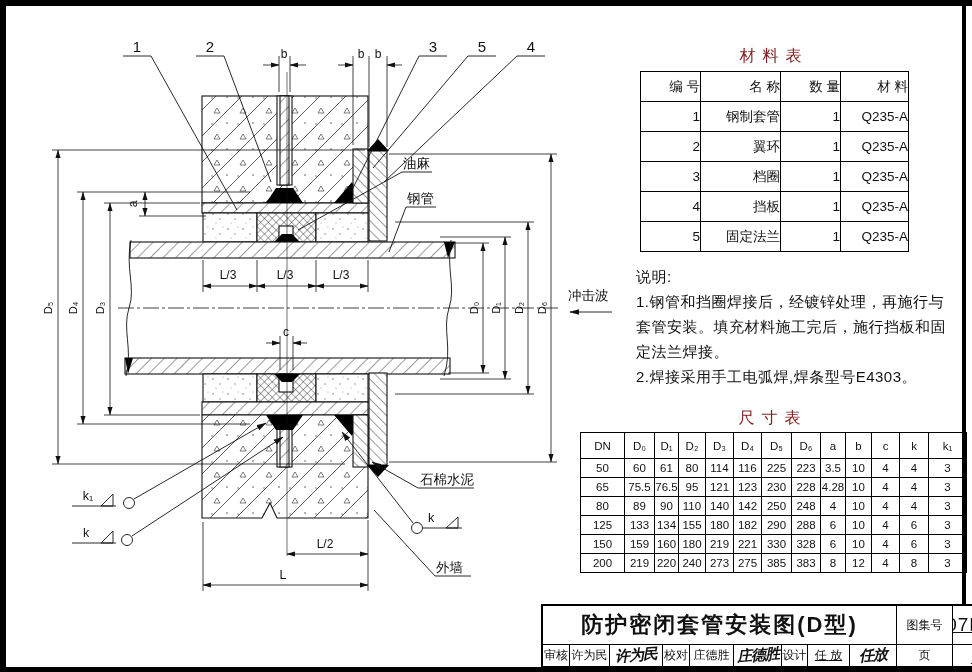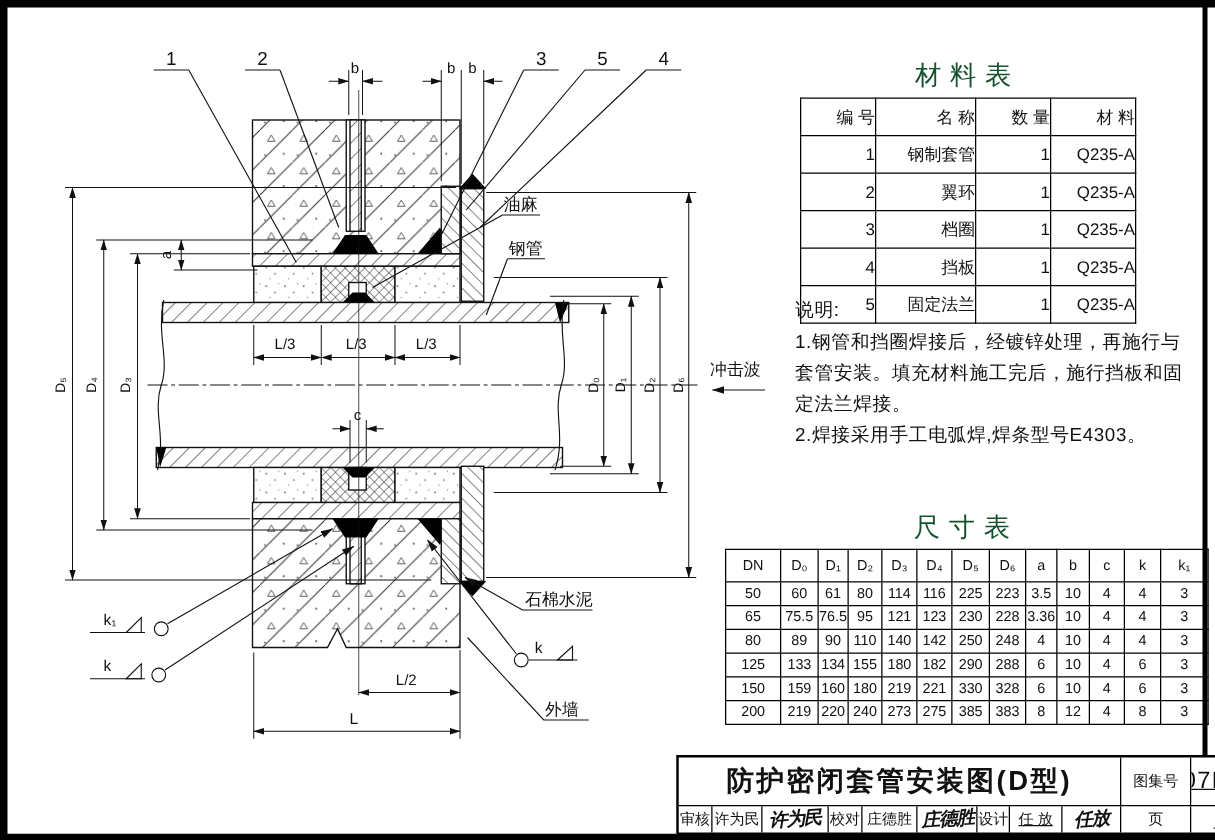--- a/index.html
+++ b/index.html
@@ -1,21 +1,21 @@
 <!DOCTYPE html>
 <html><head>
 <meta charset="utf-8">
 <style>
   html,body{margin:0;padding:0;background:#888;}
   #sheet{position:relative;width:972px;height:672px;background:#ffffff;overflow:hidden;
          font-family:"Liberation Sans","DejaVu Sans",sans-serif;color:#111;}
   #sheet svg{position:absolute;left:0;top:0;}
   .abs{position:absolute;}
   
-  .tbl-title{text-align:center;font-size:21px;letter-spacing:7px;color:#14532d;}
+  .tbl-title{text-align:center;font-size:16px;letter-spacing:7px;color:#7f1d1d;}
   table{border-collapse:collapse;table-layout:fixed;background:transparent;}
   .mat th,.mat td{border:1.6px solid #000;font-size:13.5px;text-align:right;height:29px;
                   padding:0;font-weight:normal;color:#111;overflow:hidden;white-space:nowrap;}
   .dimt th,.dimt td{border:1.4px solid #000;font-size:11.5px;text-align:center;padding:0;
                     font-weight:normal;color:#111;overflow:hidden;white-space:nowrap;}
   .dimt th{height:25px;} .dimt td{height:18px;}
   
   .notes{font-size:15px;line-height:25px;color:#111;letter-spacing:0.5px;}
   
   .tb{display:flex;flex-direction:column;border:2px solid #000;box-sizing:border-box;background:#fff;}
@@ -308,21 +308,21 @@
           <tr>
             <td>5</td>
             <td>固定法兰</td>
             <td>1</td>
             <td>Q235-A</td>
           </tr>
         </tbody>
     </table>
   </div>
 
-  <div class="abs notes" style="left:636px;top:236px;width:326px;">
+  <div class="abs notes" style="left:636px;top:264px;width:326px;">
     <div>说明:</div>
     <div>1.钢管和挡圈焊接后，经镀锌处理，再施行与</div>
     <div>套管安装。填充材料施工完后，施行挡板和固</div>
     <div>定法兰焊接。</div>
     <div>2.焊接采用手工电弧焊,焊条型号E4303。</div>
   </div>
 
   <div class="abs" style="left:580px;top:408px;width:386px;">
     <div class="tbl-title">尺寸表</div>
     <table class="dimt" style="width:386px;margin-top:3px;padding-left:20px;">
@@ -376,21 +376,21 @@
           </tr>
           <tr>
             <td>65</td>
             <td>75.5</td>
             <td>76.5</td>
             <td>95</td>
             <td>121</td>
             <td>123</td>
             <td>230</td>
             <td>228</td>
-            <td>3.36</td>
+            <td>4.28</td>
             <td>10</td>
             <td>4</td>
             <td>4</td>
             <td>3</td>
           </tr>
           <tr>
             <td>80</td>
             <td>89</td>
             <td>90</td>
             <td>110</td>

